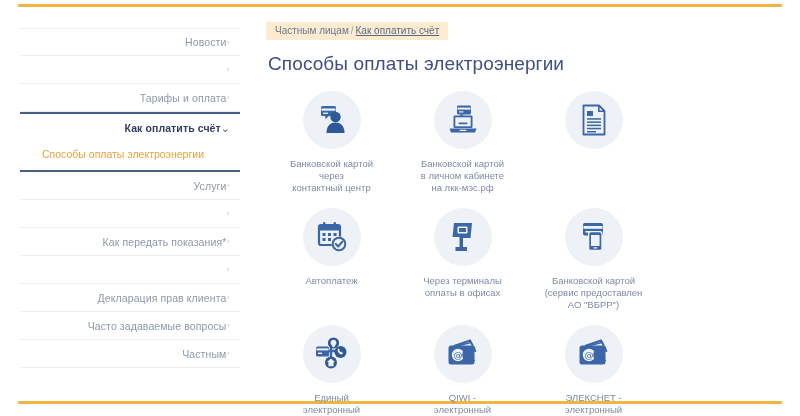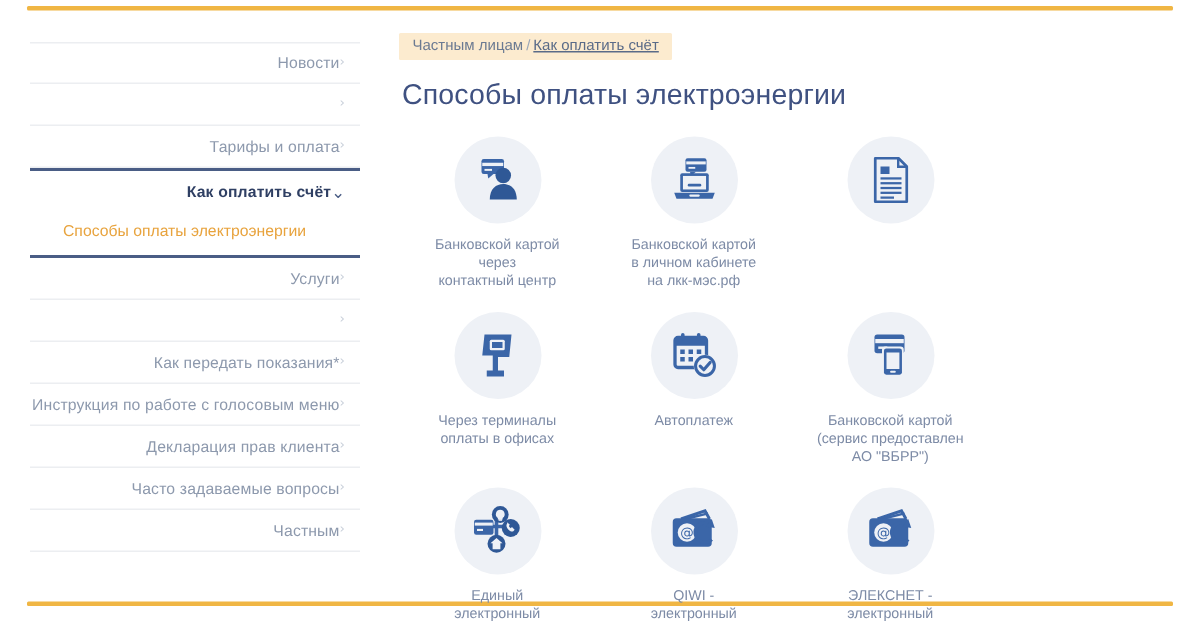--- a/index.html
+++ b/index.html
@@ -206,21 +206,20 @@
       <div class="nav-item">
         <span class="chev-right">›</span>
       </div>
 
       <div class="nav-item">
         <span class="nav-label">Как передать показания*</span>
         <span class="chev-right">›</span>
       </div>
 
       <div class="nav-item">
-        <span class="nav-label">Инструкция по работе с голосовым меню</span>
         <span class="chev-right">›</span>
       </div>
 
       <div class="nav-item">
         <span class="nav-label">Декларация прав клиента</span>
         <span class="chev-right">›</span>
       </div>
 
       <div class="nav-item">
         <span class="nav-label">Часто задаваемые вопросы</span>
@@ -285,32 +284,20 @@
               <path d="M5.5 2.5 L21 2.5 L26.5 8 L26.5 31.5 L5.5 31.5 Z" fill="#eef1f6" stroke="#3b66a8" stroke-width="1.8" stroke-linejoin="round"></path>
               <path d="M20.8 2.8 L20.8 8.2 L26.2 8.2" fill="none" stroke="#3b66a8" stroke-width="1.6"></path>
               <rect x="9" y="8" width="6" height="5" fill="#3b66a8"></rect>
               <rect x="9" y="15.2" width="14" height="1.5" fill="#3b66a8"></rect>
               <rect x="9" y="18.4" width="14" height="1.5" fill="#3b66a8"></rect>
               <rect x="9" y="21.6" width="14" height="1.5" fill="#3b66a8"></rect>
               <rect x="9" y="24.8" width="14" height="1.5" fill="#3b66a8"></rect>
               <rect x="9" y="28" width="9" height="1.5" fill="#3b66a8"></rect>
             </svg>
           </div>
-        </div>
-
-        <div class="method">
-          <div class="method-circle">
-            <svg width="34" height="34" viewBox="0 0 34 34">
-              <path d="M8 3 L26 3 L24.5 18 L17 18 L17 27 L21 27 L21 31 L9.5 31 L9.5 27 L13.5 27 L13.5 17 L6.5 17 Z" fill="#3b66a8"></path>
-              <rect x="11.5" y="6.5" width="10" height="7" rx="1" fill="#eef1f6"></rect>
-              <rect x="13" y="8" width="7" height="4" fill="#3b66a8"></rect>
-            </svg>
-          </div>
-          <div class="method-label">Через терминалы
-оплаты в офисах</div>
         </div>
 
         <div class="method">
           <div class="method-circle">
             <svg width="34" height="34" viewBox="0 0 34 34">
               <rect x="4" y="5" width="21" height="20" rx="2" fill="none" stroke="#3b66a8" stroke-width="2.2"></rect>
               <rect x="4" y="5" width="21" height="5.5" fill="#3b66a8"></rect>
               <rect x="8" y="2" width="2.4" height="5" rx="1.2" fill="#3b66a8"></rect>
               <rect x="18.6" y="2" width="2.4" height="5" rx="1.2" fill="#3b66a8"></rect>
               <rect x="7.5" y="13" width="3" height="3" fill="#3b66a8"></rect>
@@ -322,20 +309,32 @@
               <circle cx="24" cy="24" r="6.3" fill="none" stroke="#3b66a8" stroke-width="2"></circle>
               <path d="M20.8 24.1 L23.2 26.5 L27.4 21.6" fill="none" stroke="#3b66a8" stroke-width="2.1" stroke-linecap="round" stroke-linejoin="round"></path>
             </svg>
           </div>
           <div class="method-label">Автоплатеж</div>
         </div>
 
         <div class="method">
           <div class="method-circle">
             <svg width="34" height="34" viewBox="0 0 34 34">
+              <path d="M8 3 L26 3 L24.5 18 L17 18 L17 27 L21 27 L21 31 L9.5 31 L9.5 27 L13.5 27 L13.5 17 L6.5 17 Z" fill="#3b66a8"></path>
+              <rect x="11.5" y="6.5" width="10" height="7" rx="1" fill="#eef1f6"></rect>
+              <rect x="13" y="8" width="7" height="4" fill="#3b66a8"></rect>
+            </svg>
+          </div>
+          <div class="method-label">Через терминалы
+оплаты в офисах</div>
+        </div>
+
+        <div class="method">
+          <div class="method-circle">
+            <svg width="34" height="34" viewBox="0 0 34 34">
               <rect x="6" y="3" width="20" height="12.5" rx="1.8" fill="#3b66a8"></rect>
               <rect x="6.5" y="6" width="19" height="2.8" fill="#eef1f6"></rect>
               <rect x="8.5" y="11" width="6" height="1.6" fill="#eef1f6"></rect>
               <rect x="11" y="11" width="14.5" height="20" rx="2.2" fill="#eef1f6"></rect>
               <rect x="12.3" y="12.3" width="12" height="17.5" rx="1.6" fill="#3b66a8"></rect>
               <rect x="14" y="15" width="8.6" height="11" fill="#eef1f6"></rect>
               <rect x="16.4" y="27.2" width="3.8" height="1.3" rx="0.65" fill="#eef1f6"></rect>
             </svg>
           </div>
           <div class="method-label">Банковской картой

